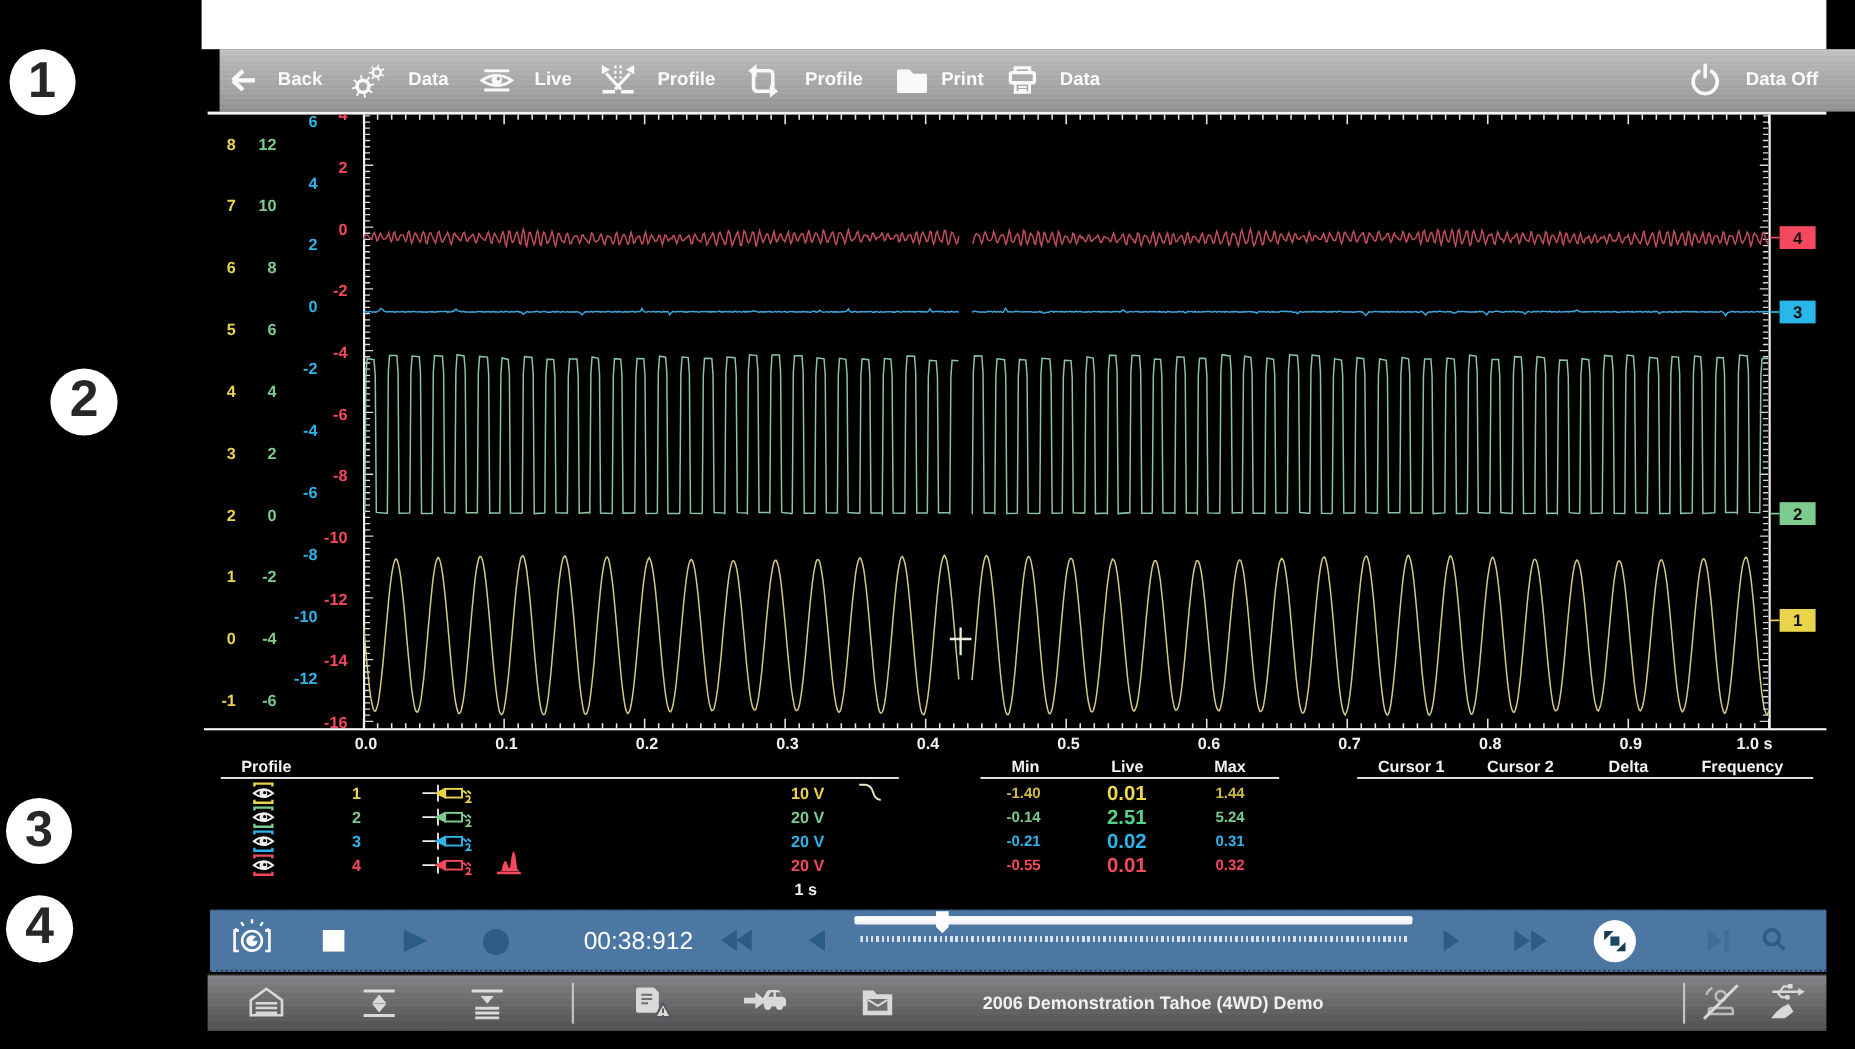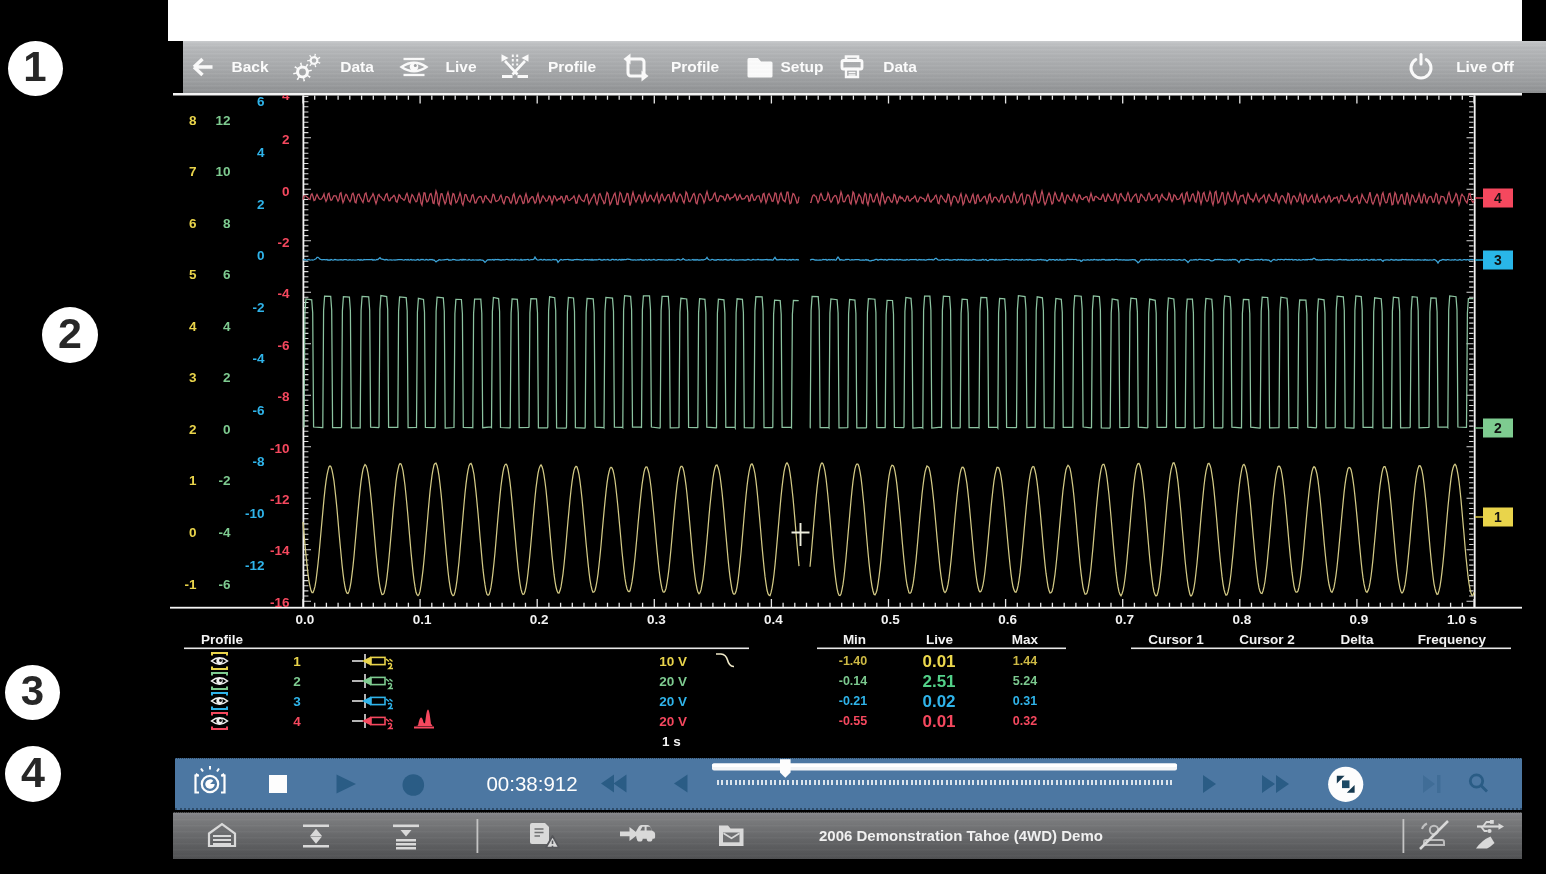--- a/index.html
+++ b/index.html
@@ -55,37 +55,37 @@
 <path d="M13 12 h12 a3 3 0 0 1 3 3 v12"></path>
 <path d="M27 29 h-12 a3 3 0 0 1 -3 -3 v-12"></path>
 </g>
         <path d="M14.5 6.5 L7.5 12 l7 5.5 Z" fill="#fbfbfb"></path>
         <path d="M25.5 34.5 l7 -5.5 l-7 -5.5 Z" fill="#fbfbfb"></path>
       </svg></div>
     <div class="tbt" style="left:512px">Profile</div>
 <div class="abs" style="left:557px;top:6px;width:40px;height:40px"><svg width="40" height="40" viewBox="0 0 40 40">
         <path d="M9 11 h9 l3 3.5 h10 a1.5 1.5 0 0 1 1.5 1.5 v13 a1.5 1.5 0 0 1 -1.5 1.5 h-22 a1.5 1.5 0 0 1 -1.5 -1.5 v-16.5 a1.5 1.5 0 0 1 1.5 -1.5 Z" fill="#fbfbfb"></path>
       </svg></div>
-    <div class="tbt" style="left:619px">Setup</div>
+    <div class="tbt" style="left:619px">Print</div>
 <div class="abs" style="left:649px;top:6px;width:40px;height:40px"><svg width="40" height="40" viewBox="0 0 40 40">
         <g fill="none" stroke="#fbfbfb">
 <path d="M14 13.5 v-4 h12 v4" stroke-width="2.6"></path>
 <rect x="10" y="13.5" width="20" height="8.5" rx="1.5" stroke-width="2.8"></rect>
 <path d="M14 22 h12 v8 h-12 Z" stroke-width="2.4"></path>
 <path d="M16.5 25.5 h7 M16.5 28 h7" stroke-width="1.6"></path>
 </g>
       </svg></div>
     <div class="tbt" style="left:717px">Data</div>
 <div class="abs" style="left:1218px;top:6px;width:40px;height:40px"><svg width="40" height="40" viewBox="0 0 40 40">
         <g stroke="#fbfbfb" fill="none" stroke-width="3" stroke-linecap="round">
 <path d="M14.8 12.5 a10 10 0 1 0 10.4 0"></path>
 <path d="M20 7.5 v9.5"></path>
 </g>
       </svg></div>
-    <div class="tbt" style="left:1302px">Live Off</div>
+    <div class="tbt" style="left:1302px">Data Off</div>
   </div>
 <div id="bluebar"></div>
 <div id="botbar"></div>
 <svg class="abs" style="left:168px;top:0" width="1378" height="758" viewBox="168 0 1378 758" font-family="Liberation Sans, sans-serif" font-weight="bold" font-size="13.5">
 <rect x="173" y="93" width="1349" height="2.5" fill="#f4f4f4"></rect>
 <path d="M303.0 95.5v8.0M314.7 95.5v4.2M326.4 95.5v4.2M338.1 95.5v4.2M349.8 95.5v4.2M361.6 95.5v4.2M373.3 95.5v4.2M385.0 95.5v4.2M396.7 95.5v4.2M408.4 95.5v4.2M420.1 95.5v8.0M431.8 95.5v4.2M443.5 95.5v4.2M455.2 95.5v4.2M466.9 95.5v4.2M478.6 95.5v4.2M490.4 95.5v4.2M502.1 95.5v4.2M513.8 95.5v4.2M525.5 95.5v4.2M537.2 95.5v8.0M548.9 95.5v4.2M560.6 95.5v4.2M572.3 95.5v4.2M584.0 95.5v4.2M595.8 95.5v4.2M607.5 95.5v4.2M619.2 95.5v4.2M630.9 95.5v4.2M642.6 95.5v4.2M654.3 95.5v8.0M666.0 95.5v4.2M677.7 95.5v4.2M689.4 95.5v4.2M701.1 95.5v4.2M712.9 95.5v4.2M724.6 95.5v4.2M736.3 95.5v4.2M748.0 95.5v4.2M759.7 95.5v4.2M771.4 95.5v8.0M783.1 95.5v4.2M794.8 95.5v4.2M806.5 95.5v4.2M818.2 95.5v4.2M830.0 95.5v4.2M841.7 95.5v4.2M853.4 95.5v4.2M865.1 95.5v4.2M876.8 95.5v4.2M888.5 95.5v8.0M900.2 95.5v4.2M911.9 95.5v4.2M923.6 95.5v4.2M935.3 95.5v4.2M947.1 95.5v4.2M958.8 95.5v4.2M970.5 95.5v4.2M982.2 95.5v4.2M993.9 95.5v4.2M1005.6 95.5v8.0M1017.3 95.5v4.2M1029.0 95.5v4.2M1040.7 95.5v4.2M1052.4 95.5v4.2M1064.2 95.5v4.2M1075.9 95.5v4.2M1087.6 95.5v4.2M1099.3 95.5v4.2M1111.0 95.5v4.2M1122.7 95.5v8.0M1134.4 95.5v4.2M1146.1 95.5v4.2M1157.8 95.5v4.2M1169.5 95.5v4.2M1181.2 95.5v4.2M1193.0 95.5v4.2M1204.7 95.5v4.2M1216.4 95.5v4.2M1228.1 95.5v4.2M1239.8 95.5v8.0M1251.5 95.5v4.2M1263.2 95.5v4.2M1274.9 95.5v4.2M1286.6 95.5v4.2M1298.3 95.5v4.2M1310.1 95.5v4.2M1321.8 95.5v4.2M1333.5 95.5v4.2M1345.2 95.5v4.2M1356.9 95.5v8.0M1368.6 95.5v4.2M1380.3 95.5v4.2M1392.0 95.5v4.2M1403.7 95.5v4.2M1415.5 95.5v4.2M1427.2 95.5v4.2M1438.9 95.5v4.2M1450.6 95.5v4.2M1462.3 95.5v4.2M1474.0 95.5v8.0" stroke="#e4e4e4" stroke-width="1.3" fill="none"></path>
 <path d="M303.0 607v-8.0M314.7 607v-4.2M326.4 607v-4.2M338.1 607v-4.2M349.8 607v-4.2M361.6 607v-4.2M373.3 607v-4.2M385.0 607v-4.2M396.7 607v-4.2M408.4 607v-4.2M420.1 607v-8.0M431.8 607v-4.2M443.5 607v-4.2M455.2 607v-4.2M466.9 607v-4.2M478.6 607v-4.2M490.4 607v-4.2M502.1 607v-4.2M513.8 607v-4.2M525.5 607v-4.2M537.2 607v-8.0M548.9 607v-4.2M560.6 607v-4.2M572.3 607v-4.2M584.0 607v-4.2M595.8 607v-4.2M607.5 607v-4.2M619.2 607v-4.2M630.9 607v-4.2M642.6 607v-4.2M654.3 607v-8.0M666.0 607v-4.2M677.7 607v-4.2M689.4 607v-4.2M701.1 607v-4.2M712.9 607v-4.2M724.6 607v-4.2M736.3 607v-4.2M748.0 607v-4.2M759.7 607v-4.2M771.4 607v-8.0M783.1 607v-4.2M794.8 607v-4.2M806.5 607v-4.2M818.2 607v-4.2M830.0 607v-4.2M841.7 607v-4.2M853.4 607v-4.2M865.1 607v-4.2M876.8 607v-4.2M888.5 607v-8.0M900.2 607v-4.2M911.9 607v-4.2M923.6 607v-4.2M935.3 607v-4.2M947.1 607v-4.2M958.8 607v-4.2M970.5 607v-4.2M982.2 607v-4.2M993.9 607v-4.2M1005.6 607v-8.0M1017.3 607v-4.2M1029.0 607v-4.2M1040.7 607v-4.2M1052.4 607v-4.2M1064.2 607v-4.2M1075.9 607v-4.2M1087.6 607v-4.2M1099.3 607v-4.2M1111.0 607v-4.2M1122.7 607v-8.0M1134.4 607v-4.2M1146.1 607v-4.2M1157.8 607v-4.2M1169.5 607v-4.2M1181.2 607v-4.2M1193.0 607v-4.2M1204.7 607v-4.2M1216.4 607v-4.2M1228.1 607v-4.2M1239.8 607v-8.0M1251.5 607v-4.2M1263.2 607v-4.2M1274.9 607v-4.2M1286.6 607v-4.2M1298.3 607v-4.2M1310.1 607v-4.2M1321.8 607v-4.2M1333.5 607v-4.2M1345.2 607v-4.2M1356.9 607v-8.0M1368.6 607v-4.2M1380.3 607v-4.2M1392.0 607v-4.2M1403.7 607v-4.2M1415.5 607v-4.2M1427.2 607v-4.2M1438.9 607v-4.2M1450.6 607v-4.2M1462.3 607v-4.2M1474.0 607v-8.0" stroke="#e4e4e4" stroke-width="1.3" fill="none"></path>
 <path d="M304 96.5h4.4M304 101.7h4.4M304 106.8h4.4M304 112.0h4.4M304 117.1h4.4M304 122.3h4.4M304 127.4h4.4M304 132.6h4.4M304 137.7h7.0M304 142.9h4.4M304 148.0h4.4M304 153.2h4.4M304 158.3h4.4M304 163.5h4.4M304 168.6h4.4M304 173.8h4.4M304 178.9h4.4M304 184.1h4.4M304 189.2h7.0M304 194.4h4.4M304 199.5h4.4M304 204.7h4.4M304 209.8h4.4M304 215.0h4.4M304 220.1h4.4M304 225.3h4.4M304 230.4h4.4M304 235.6h4.4M304 240.7h7.0M304 245.9h4.4M304 251.0h4.4M304 256.2h4.4M304 261.3h4.4M304 266.5h4.4M304 271.6h4.4M304 276.8h4.4M304 281.9h4.4M304 287.1h4.4M304 292.2h7.0M304 297.3h4.4M304 302.5h4.4M304 307.6h4.4M304 312.8h4.4M304 317.9h4.4M304 323.1h4.4M304 328.2h4.4M304 333.4h4.4M304 338.5h4.4M304 343.7h7.0M304 348.8h4.4M304 354.0h4.4M304 359.1h4.4M304 364.3h4.4M304 369.4h4.4M304 374.6h4.4M304 379.7h4.4M304 384.9h4.4M304 390.0h4.4M304 395.2h7.0M304 400.3h4.4M304 405.5h4.4M304 410.6h4.4M304 415.8h4.4M304 420.9h4.4M304 426.1h4.4M304 431.2h4.4M304 436.4h4.4M304 441.5h4.4M304 446.7h7.0M304 451.8h4.4M304 457.0h4.4M304 462.1h4.4M304 467.3h4.4M304 472.4h4.4M304 477.6h4.4M304 482.7h4.4M304 487.9h4.4M304 493.0h4.4M304 498.2h7.0M304 503.3h4.4M304 508.5h4.4M304 513.6h4.4M304 518.8h4.4M304 523.9h4.4M304 529.1h4.4M304 534.2h4.4M304 539.4h4.4M304 544.5h4.4M304 549.7h7.0M304 554.8h4.4M304 560.0h4.4M304 565.1h4.4M304 570.3h4.4M304 575.4h4.4M304 580.6h4.4M304 585.7h4.4M304 590.9h4.4M304 596.0h4.4M304 601.2h7.0" stroke="#d8d8d8" stroke-width="1.1" fill="none"></path>
 <path d="M1473.5 96.5h-4.4M1473.5 101.7h-4.4M1473.5 106.8h-4.4M1473.5 112.0h-4.4M1473.5 117.1h-4.4M1473.5 122.3h-4.4M1473.5 127.4h-4.4M1473.5 132.6h-4.4M1473.5 137.7h-7.0M1473.5 142.9h-4.4M1473.5 148.0h-4.4M1473.5 153.2h-4.4M1473.5 158.3h-4.4M1473.5 163.5h-4.4M1473.5 168.6h-4.4M1473.5 173.8h-4.4M1473.5 178.9h-4.4M1473.5 184.1h-4.4M1473.5 189.2h-7.0M1473.5 194.4h-4.4M1473.5 199.5h-4.4M1473.5 204.7h-4.4M1473.5 209.8h-4.4M1473.5 215.0h-4.4M1473.5 220.1h-4.4M1473.5 225.3h-4.4M1473.5 230.4h-4.4M1473.5 235.6h-4.4M1473.5 240.7h-7.0M1473.5 245.9h-4.4M1473.5 251.0h-4.4M1473.5 256.2h-4.4M1473.5 261.3h-4.4M1473.5 266.5h-4.4M1473.5 271.6h-4.4M1473.5 276.8h-4.4M1473.5 281.9h-4.4M1473.5 287.1h-4.4M1473.5 292.2h-7.0M1473.5 297.3h-4.4M1473.5 302.5h-4.4M1473.5 307.6h-4.4M1473.5 312.8h-4.4M1473.5 317.9h-4.4M1473.5 323.1h-4.4M1473.5 328.2h-4.4M1473.5 333.4h-4.4M1473.5 338.5h-4.4M1473.5 343.7h-7.0M1473.5 348.8h-4.4M1473.5 354.0h-4.4M1473.5 359.1h-4.4M1473.5 364.3h-4.4M1473.5 369.4h-4.4M1473.5 374.6h-4.4M1473.5 379.7h-4.4M1473.5 384.9h-4.4M1473.5 390.0h-4.4M1473.5 395.2h-7.0M1473.5 400.3h-4.4M1473.5 405.5h-4.4M1473.5 410.6h-4.4M1473.5 415.8h-4.4M1473.5 420.9h-4.4M1473.5 426.1h-4.4M1473.5 431.2h-4.4M1473.5 436.4h-4.4M1473.5 441.5h-4.4M1473.5 446.7h-7.0M1473.5 451.8h-4.4M1473.5 457.0h-4.4M1473.5 462.1h-4.4M1473.5 467.3h-4.4M1473.5 472.4h-4.4M1473.5 477.6h-4.4M1473.5 482.7h-4.4M1473.5 487.9h-4.4M1473.5 493.0h-4.4M1473.5 498.2h-7.0M1473.5 503.3h-4.4M1473.5 508.5h-4.4M1473.5 513.6h-4.4M1473.5 518.8h-4.4M1473.5 523.9h-4.4M1473.5 529.1h-4.4M1473.5 534.2h-4.4M1473.5 539.4h-4.4M1473.5 544.5h-4.4M1473.5 549.7h-7.0M1473.5 554.8h-4.4M1473.5 560.0h-4.4M1473.5 565.1h-4.4M1473.5 570.3h-4.4M1473.5 575.4h-4.4M1473.5 580.6h-4.4M1473.5 585.7h-4.4M1473.5 590.9h-4.4M1473.5 596.0h-4.4M1473.5 601.2h-7.0" stroke="#d8d8d8" stroke-width="1.1" fill="none"></path>
 <rect x="302.5" y="95.4" width="1.8" height="512" fill="#f4f4f4"></rect>

